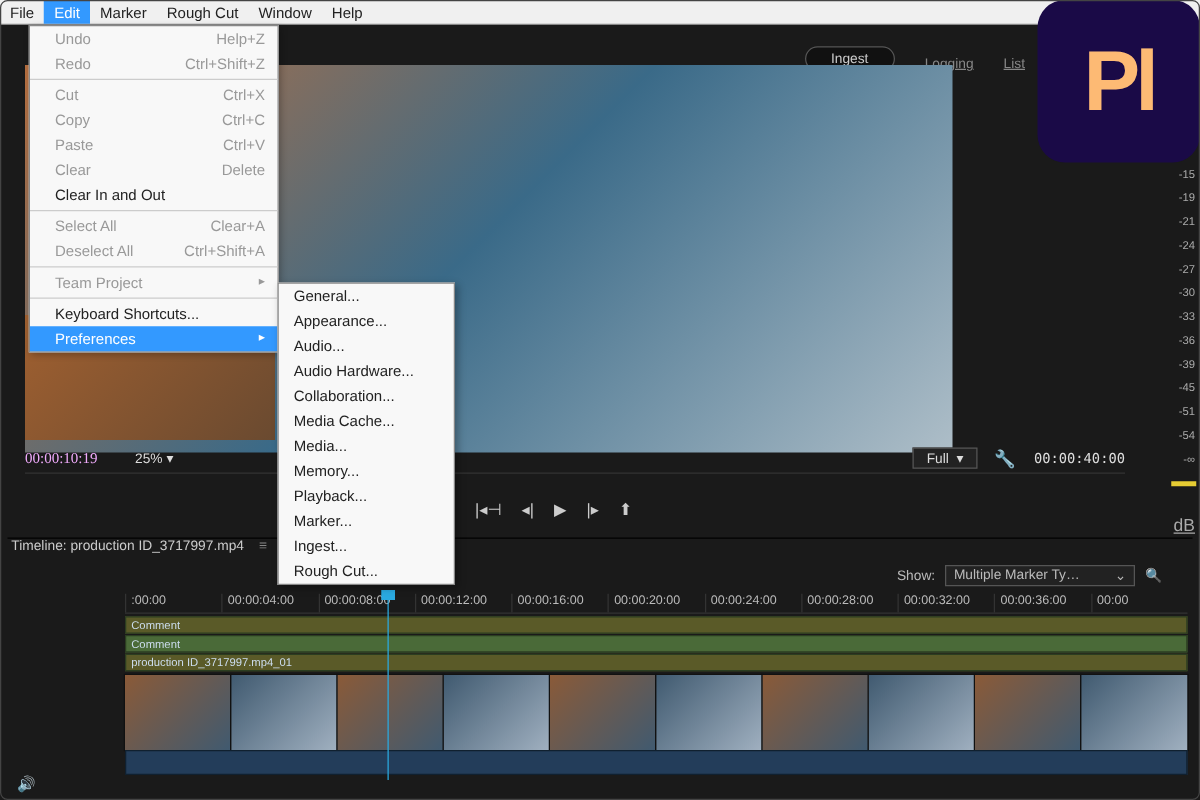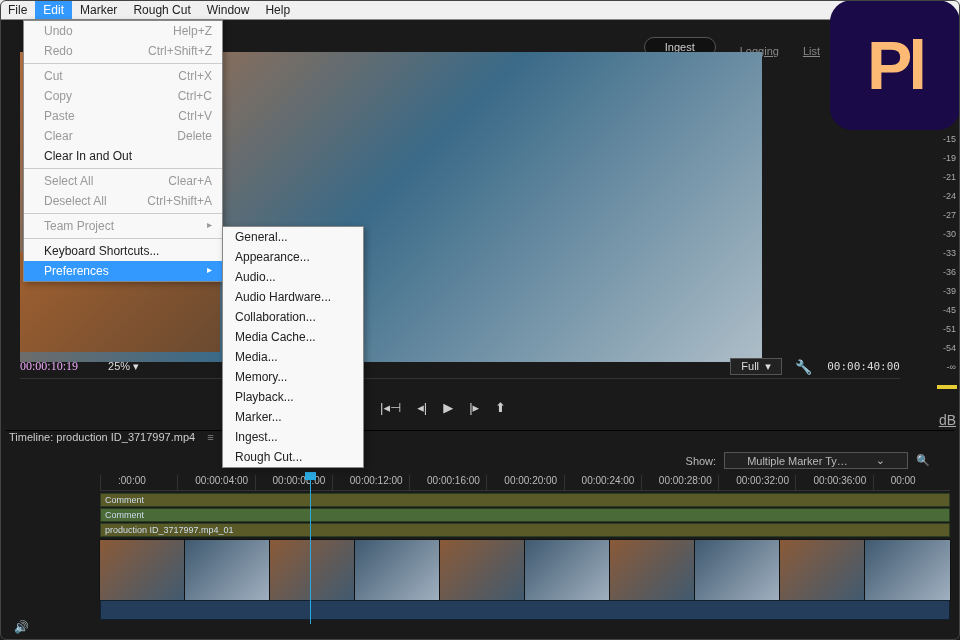--- a/index.html
+++ b/index.html
@@ -55,26 +55,26 @@
 .ruler-mini { position:absolute; top:378px; left:20px; right:60px; height:10px; border-top:1px solid #333; }
 
 .transport { position:absolute; top:400px; left:380px; display:flex; gap:16px; color:#ccc; font-size:13px; }
 .transport span { cursor:default; }
 
 
 .tl-head { position:absolute; top:430px; left:6px; right:6px; height:18px; color:#ccc; font-size:11px; display:flex; align-items:flex-start; border-top:1px solid #000; }
 .tl-head .burger { margin-left:6px; color:#888; }
 
 .tl-show { position:absolute; top:452px; right:30px; display:flex; gap:8px; align-items:center; color:#bbb; font-size:11px; }
-.tl-show .sel { background:#222; border:1px solid #555; padding:1px 22px; display:flex; gap:28px;align-items:center; }
+.tl-show .sel { background:#222; border:1px solid #555; padding:1px 6px; display:flex; gap:28px; }
 .tl-show .search { display:inline-block; width:14px; height:14px; color:#aaa; }
 
 
 .tl-ruler { position:absolute; top:475px; left:100px; right:10px; height:16px; display:flex; font-size:10px; color:#bbb; font-family:monospace; border-bottom:1px solid #333; }
-.tl-ruler div { flex:1; border-left:1px solid #333; padding-left:17px; }
+.tl-ruler div { flex:1; border-left:1px solid #333; padding-left:4px; }
 
 
 .track { position:absolute; left:10px; right:10px; height:14px; font-size:9px; color:#cde; }
 .track .clip { position:absolute; left:90px; right:0; top:0; bottom:0; background:#4a6a38; border:1px solid #2b3d20; padding-left:4px; line-height:12px; }
 .track .clip.olive { background:#5a5a28; }
 .track1 { top:493px; } .track2 { top:508px; } .track3 { top:523px; }
 
 
 .thumbrow { position:absolute; top:540px; left:100px; right:10px; height:60px; display:flex; }
 .thumbrow div { flex:1; background:linear-gradient(135deg,#8a5a38,#405a70); outline:1px solid #111; }

